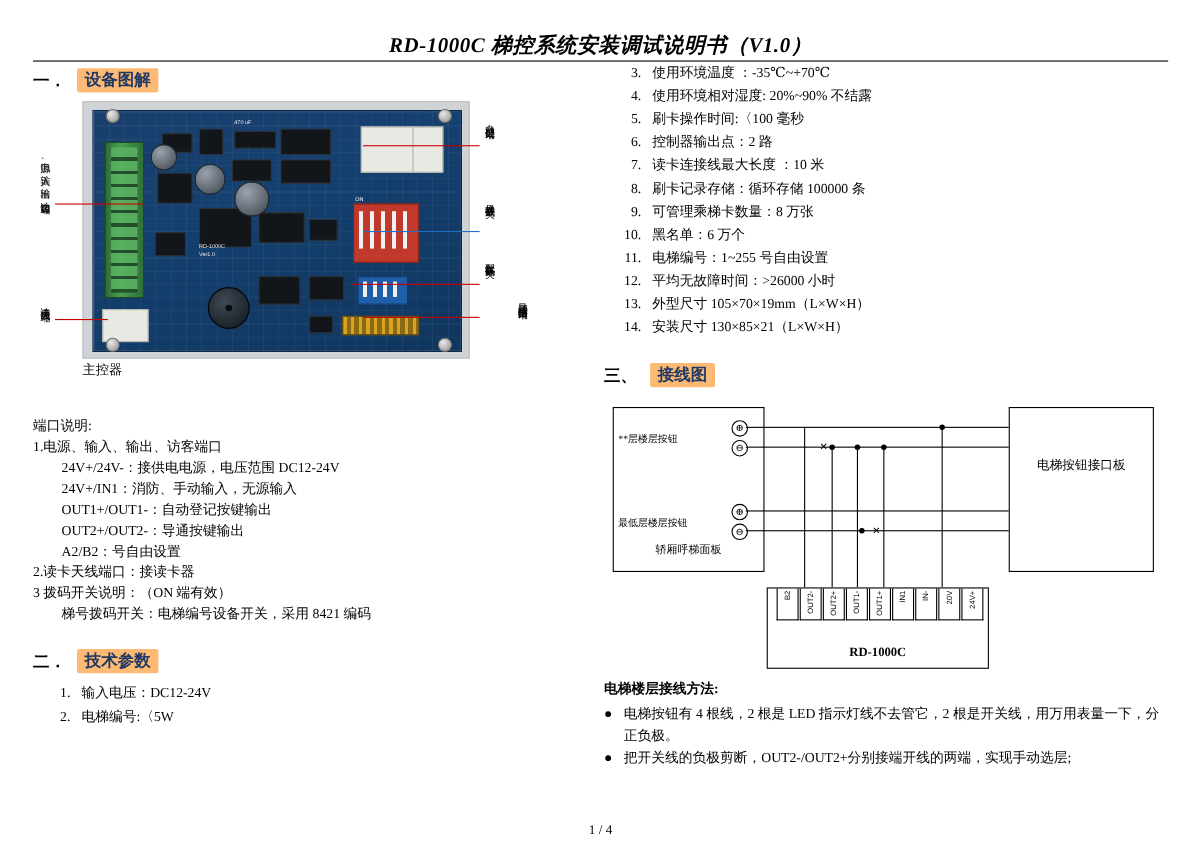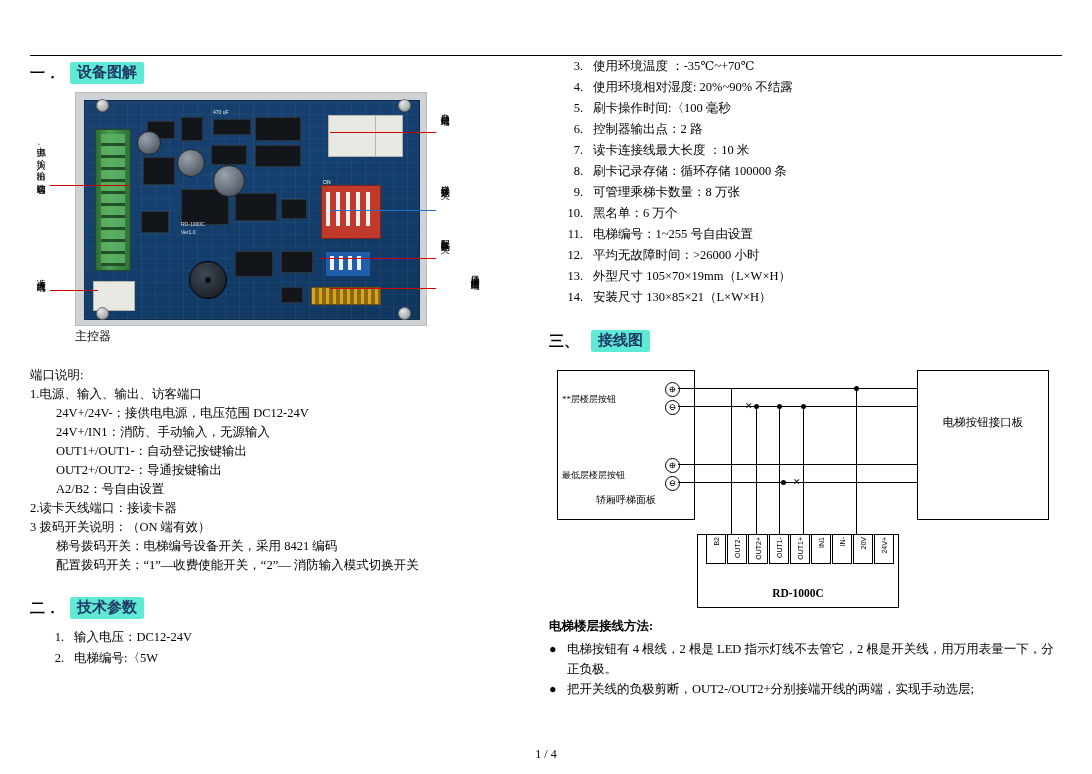--- a/index.html
+++ b/index.html
@@ -22,21 +22,21 @@
 
   
   .col-left{position:absolute;left:30px;top:62px;width:500px;}
   .col-right{position:absolute;left:549px;top:56px;width:513px;}
 
   
   .sec-head{display:flex;align-items:center;gap:10px;margin:0 0 8px 0;}
   .sec-num{font-size:15px;font-weight:bold;}
   .sec-title{
     font-size:15px;font-weight:bold;color:#1f3864;
-    background:#5eead4;padding:1px 7px 2px 7px;border-radius:2px;
+    background:#fdba74;padding:1px 7px 2px 7px;border-radius:2px;
   }
   .sec-head-right{display:flex;align-items:center;gap:12px;margin:0 0 10px 0;}
 
   
   .board-wrap{position:relative;width:500px;height:270px;margin-top:4px;}
   .board{
     position:absolute;left:45px;top:0;width:350px;height:232px;
     background:#cfd3d6;border:1px solid #b9bdc0;
   }
   .pcb{
@@ -149,20 +149,21 @@
   ul.bul li .b{width:18px;flex:none;}
   ul.bul li .t{flex:1;}
 
   .page-num{position:absolute;left:0;bottom:12px;width:1092px;text-align:center;font-size:12px;}
 </style>
 </head>
 <body>
 
 <div class="page">
 
+  <div class="doc-title">RD-1000C 梯控系统安装调试说明书（V1.0）</div>
   <div class="header-rule"></div>
 
   <div class="col-left">
 
     <div class="sec-head">
       <span class="sec-num">一．</span>
       <span class="sec-title">设备图解</span>
     </div>
 
     <div class="board-wrap">
@@ -217,32 +218,31 @@
       <div class="vtext" style="left:6px;top:48px;">电源、输入、输出、访客端口</div>
       <div class="vtext" style="left:6px;top:180px;">读卡天线端口</div>
       <div class="vtext" style="left:410px;top:14px;">自动登记端口</div>
       <div class="vtext" style="left:410px;top:86px;">梯号拨码开关</div>
       <div class="vtext" style="left:410px;top:140px;">配置拨码开关</div>
       <div class="vtext" style="left:440px;top:176px;">导通按键输出端口</div>
 
       <div class="board-caption">主控器</div>
     </div>
 
-    <div class="txt" style="margin-top:4px;">
+    <div class="txt" style="margin-top:16px;">
       <p>端口说明:</p>
       <p>1.电源、输入、输出、访客端口</p>
       <p class="ind2">24V+/24V-：接供电电源，电压范围 DC12-24V</p>
       <p class="ind2">24V+/IN1：消防、手动输入，无源输入</p>
       <p class="ind2">OUT1+/OUT1-：自动登记按键输出</p>
       <p class="ind2">OUT2+/OUT2-：导通按键输出</p>
       <p class="ind2">A2/B2：号自由设置</p>
       <p>2.读卡天线端口：接读卡器</p>
       <p>3 拨码开关说明：（ON 端有效）</p>
       <p class="ind2">梯号拨码开关：电梯编号设备开关，采用 8421 编码</p>
-      <p class="ind2">配置拨码开关：“1”—收费使能开关，“2”— 消防输入模式切换开关</p>
     </div>
 
     <div class="sec-head" style="margin-top:22px;">
       <span class="sec-num">二．</span>
       <span class="sec-title">技术参数</span>
     </div>
 
     <ol class="num">
       <li>
         <span class="n">1.</span>

